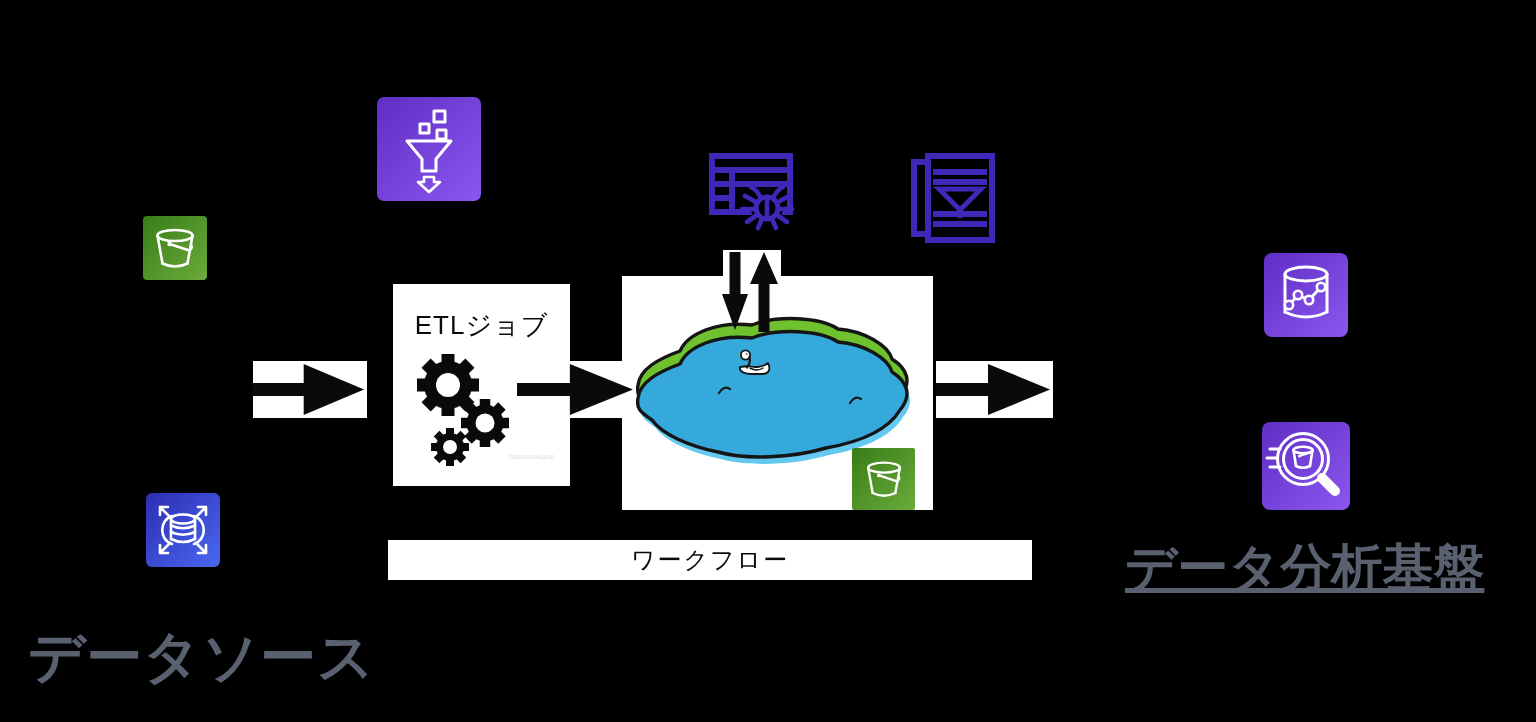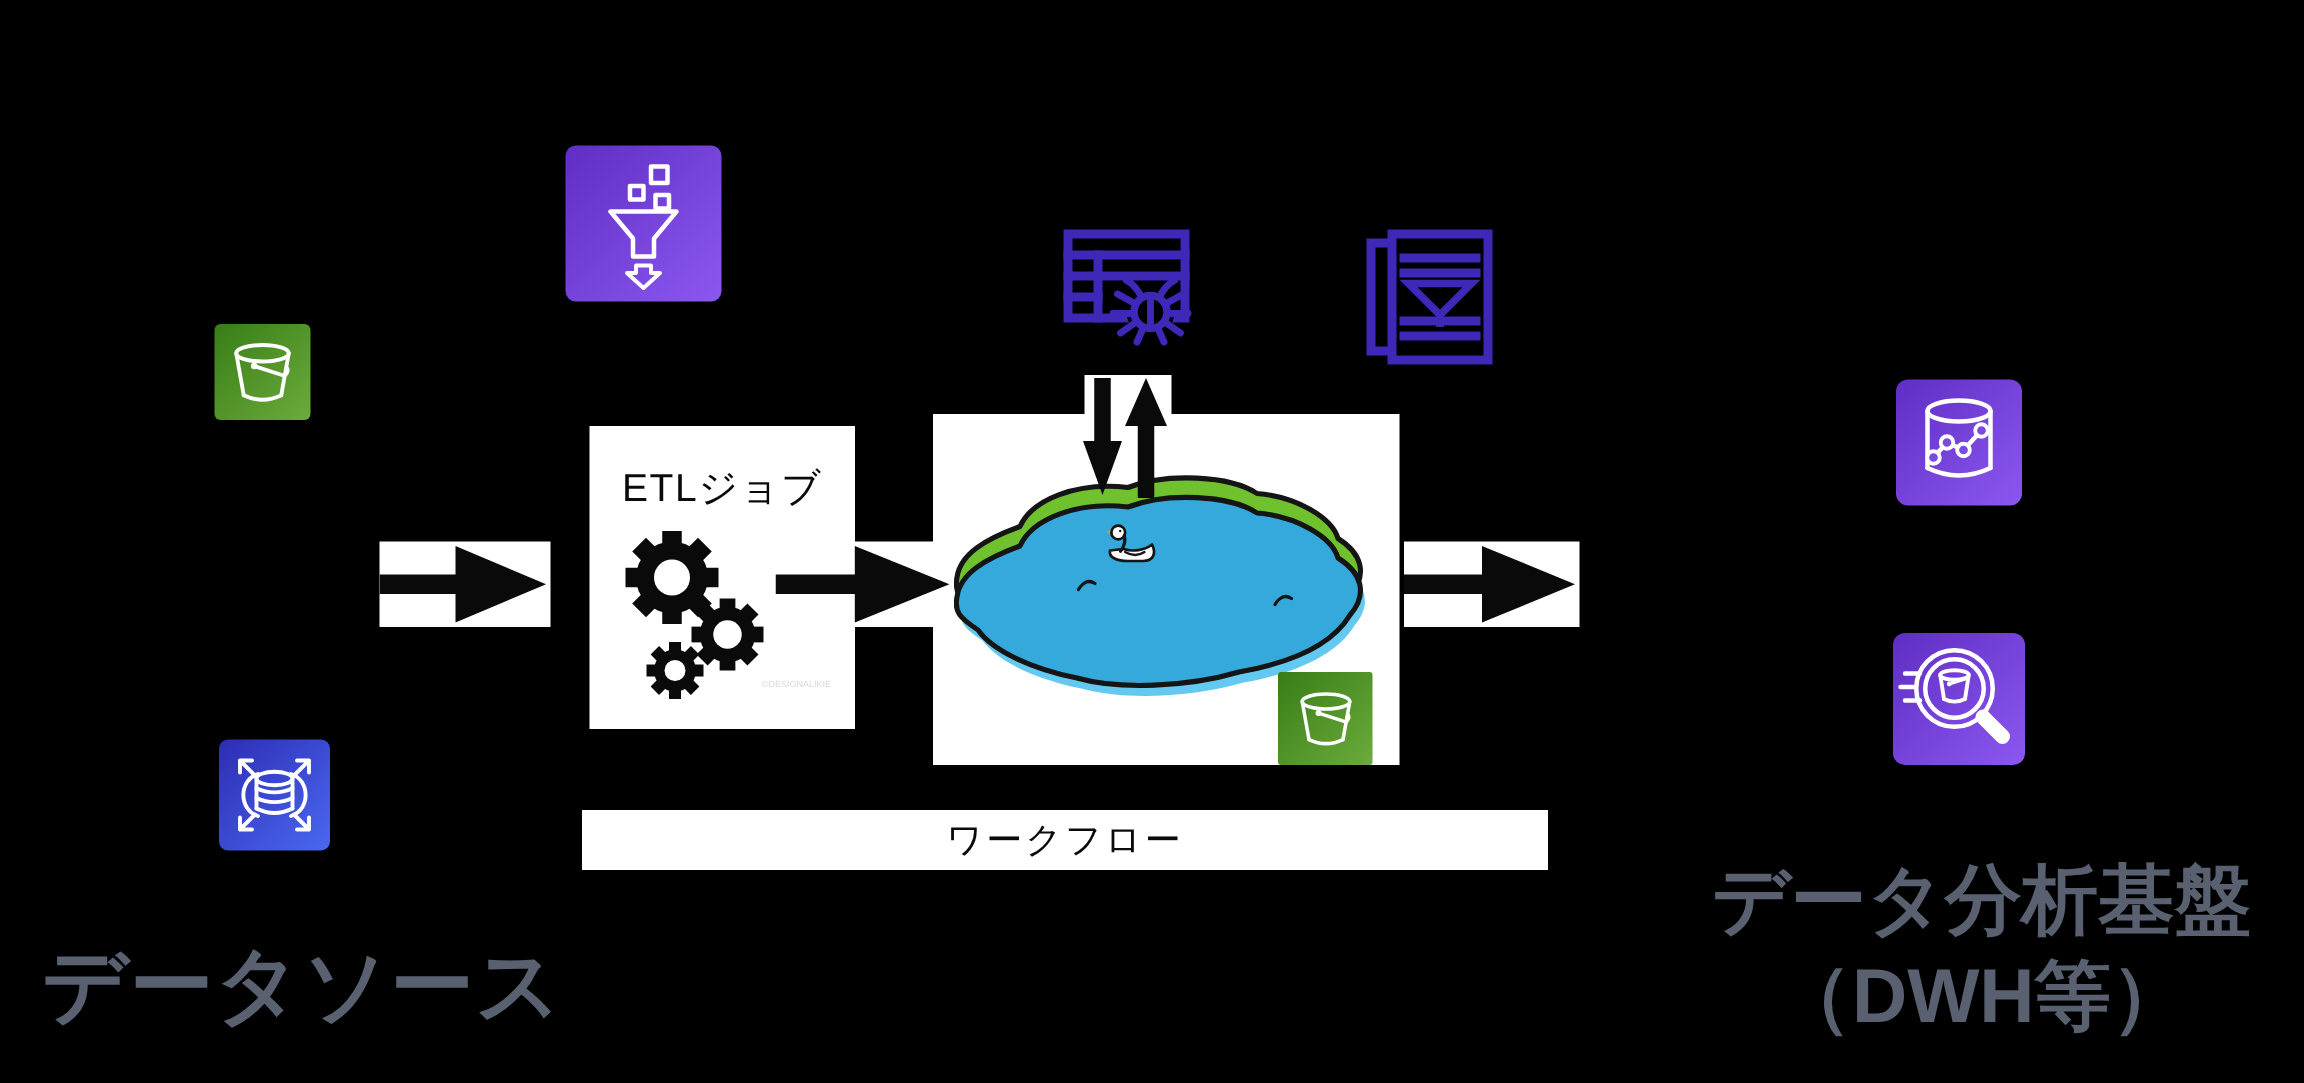--- a/index.html
+++ b/index.html
@@ -27,21 +27,21 @@
   .duckfill{fill:#fff;stroke:#151515;stroke-width:1.8;stroke-linejoin:round;}
   .etl-label{position:absolute;top:24px;left:0;width:100%;text-align:center;
              font-size:26px;color:var(--ink-black);letter-spacing:1px;}
   .lake-label{position:absolute;top:200px;left:0;width:306px;text-align:center;
               font-size:23px;color:var(--ink-black);letter-spacing:2px;}
   .watermark{position:absolute;right:16px;bottom:26px;font-size:6px;color:var(--watermark-gray);}
   .wf-bar{display:flex;align-items:center;justify-content:center;
           font-size:24px;color:var(--ink-black);letter-spacing:2px;}
   .big-label{position:absolute;font-weight:bold;color:var(--slate-text);}
   .ds{left:28px;top:620px;font-size:56px;letter-spacing:1px;}
-  .an{left:1125px;top:568px;width:392px;text-align:center;font-size:51px;line-height:64px;}
+  .an{left:1125px;top:536px;width:392px;text-align:left;font-size:51px;line-height:64px;text-decoration:underline;}
 </style>
 </head>
 <body>
 
 <div class="stage">
 
   <div class="tile grad-green" style="left:143px;top:216px;width:64px;height:64px;border-radius:4px;">
     <svg width="64" height="64" viewBox="0 0 64 64">
       <ellipse class="wl" cx="32" cy="19.5" rx="17.5" ry="5.5"></ellipse>
       <path class="wl" d="M 14.5,19.5 L 19.5,47.5"></path>
@@ -228,16 +228,15 @@
       <path class="wl" d="M 31.5,28 L 34,44 M 50.5,28 L 48,44"></path>
       <path class="wl" d="M 34,44 Q 41,47.5 48,44"></path>
       <circle class="wfill" cx="37.5" cy="34" r="1.6"></circle>
       <path class="wl" style="stroke-width:2.2" d="M 37.5,34 L 48.5,30.5"></path>
     </svg>
   </div>
 
   <div class="big-label ds">データソース</div>
   <div class="big-label an">
     <div>データ分析基盤</div>
-    <div>（DWH等）</div>
   </div>
 
 </div>
 
 </body></html>

